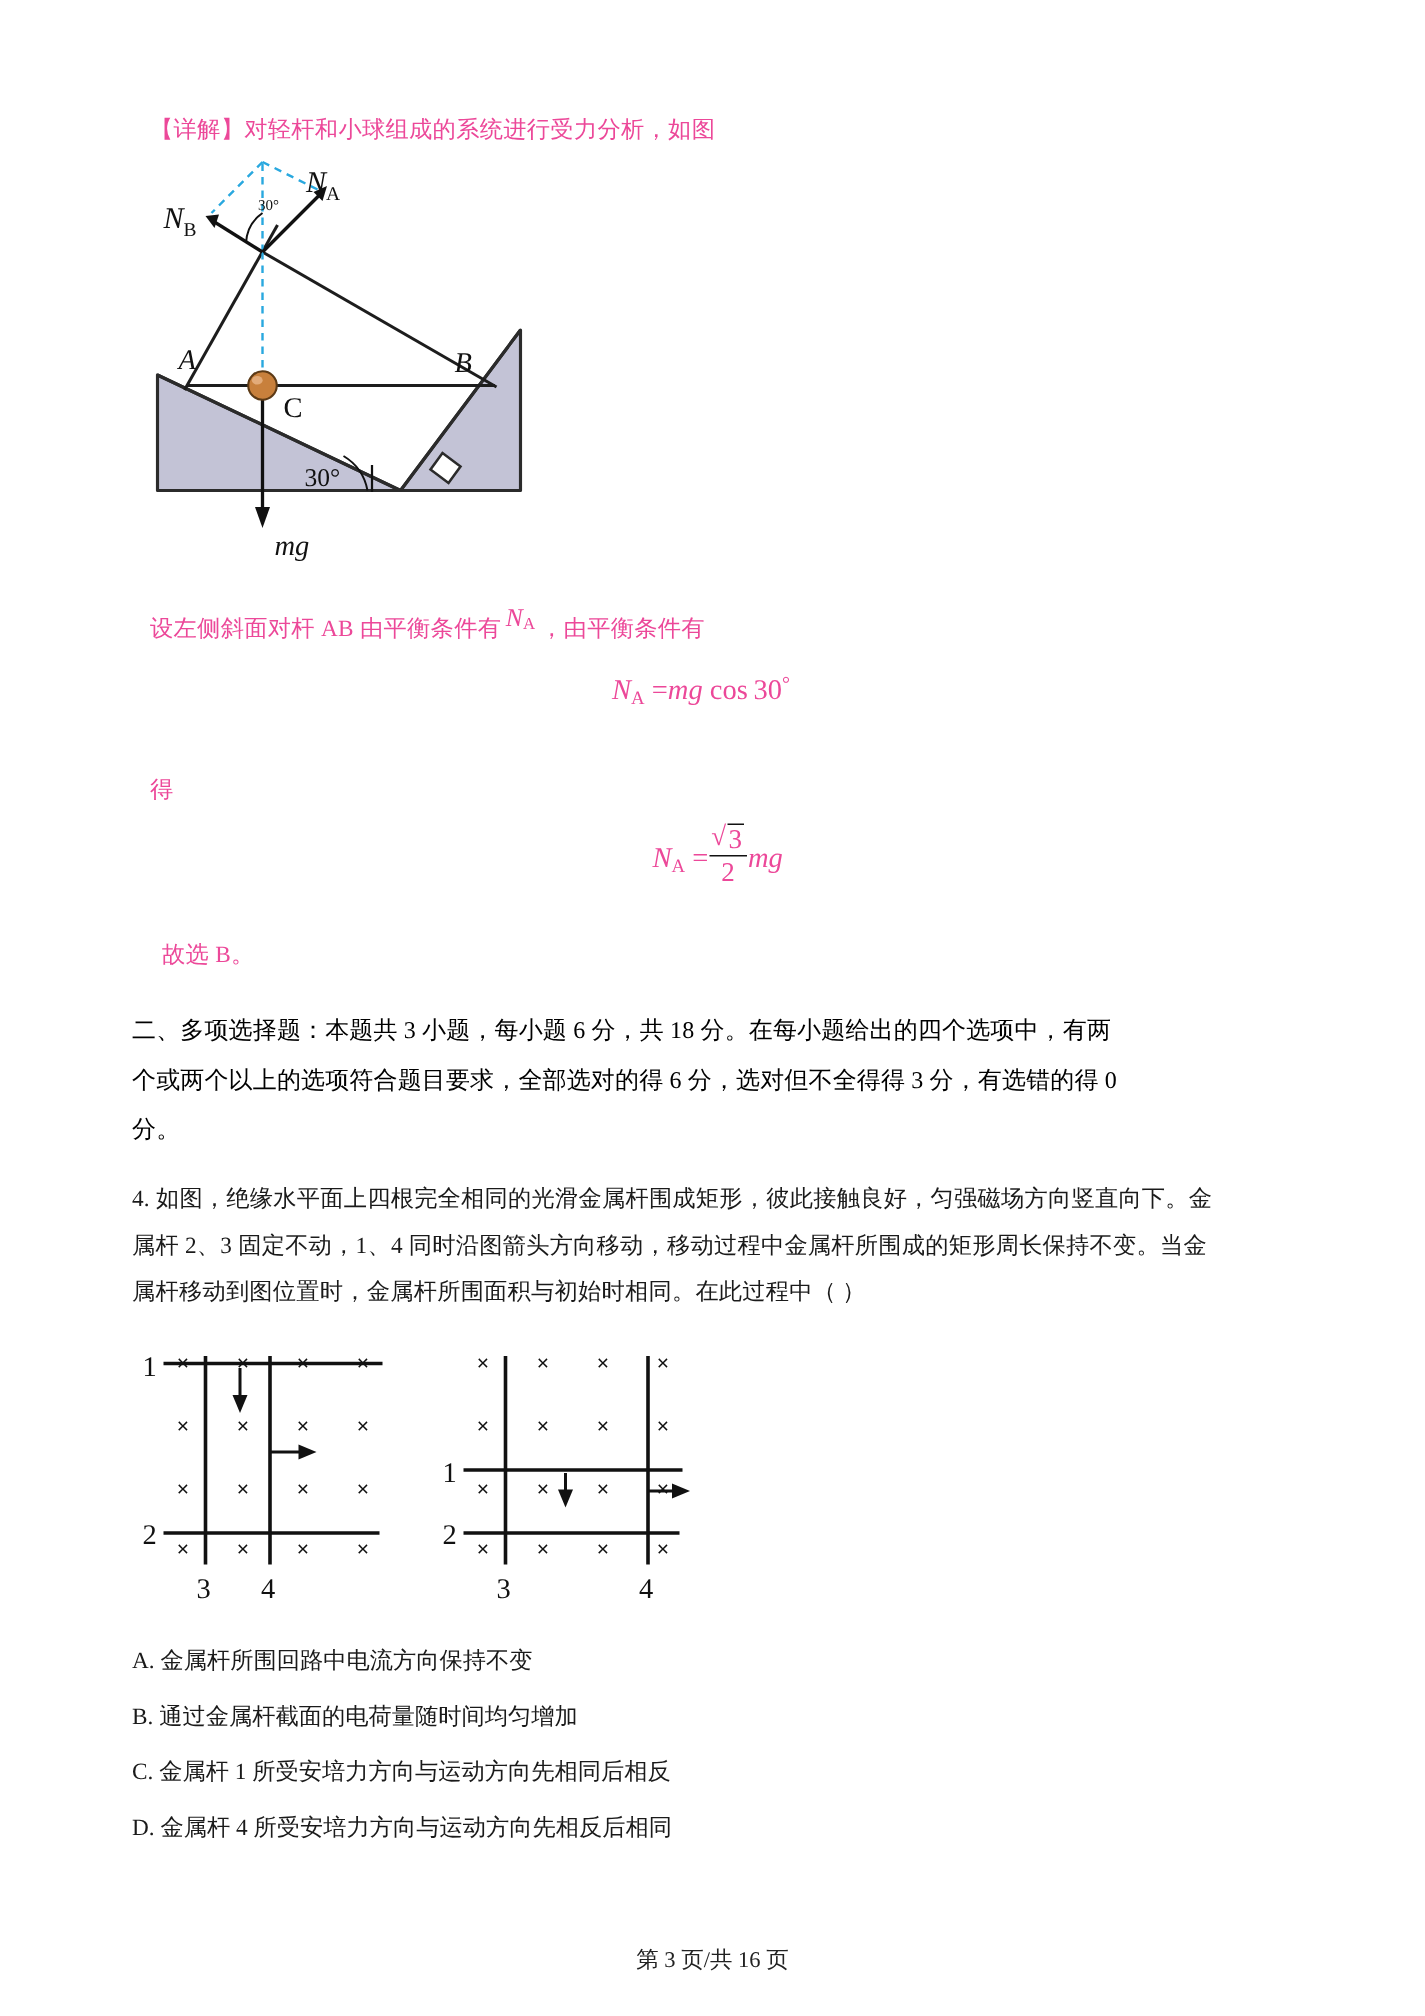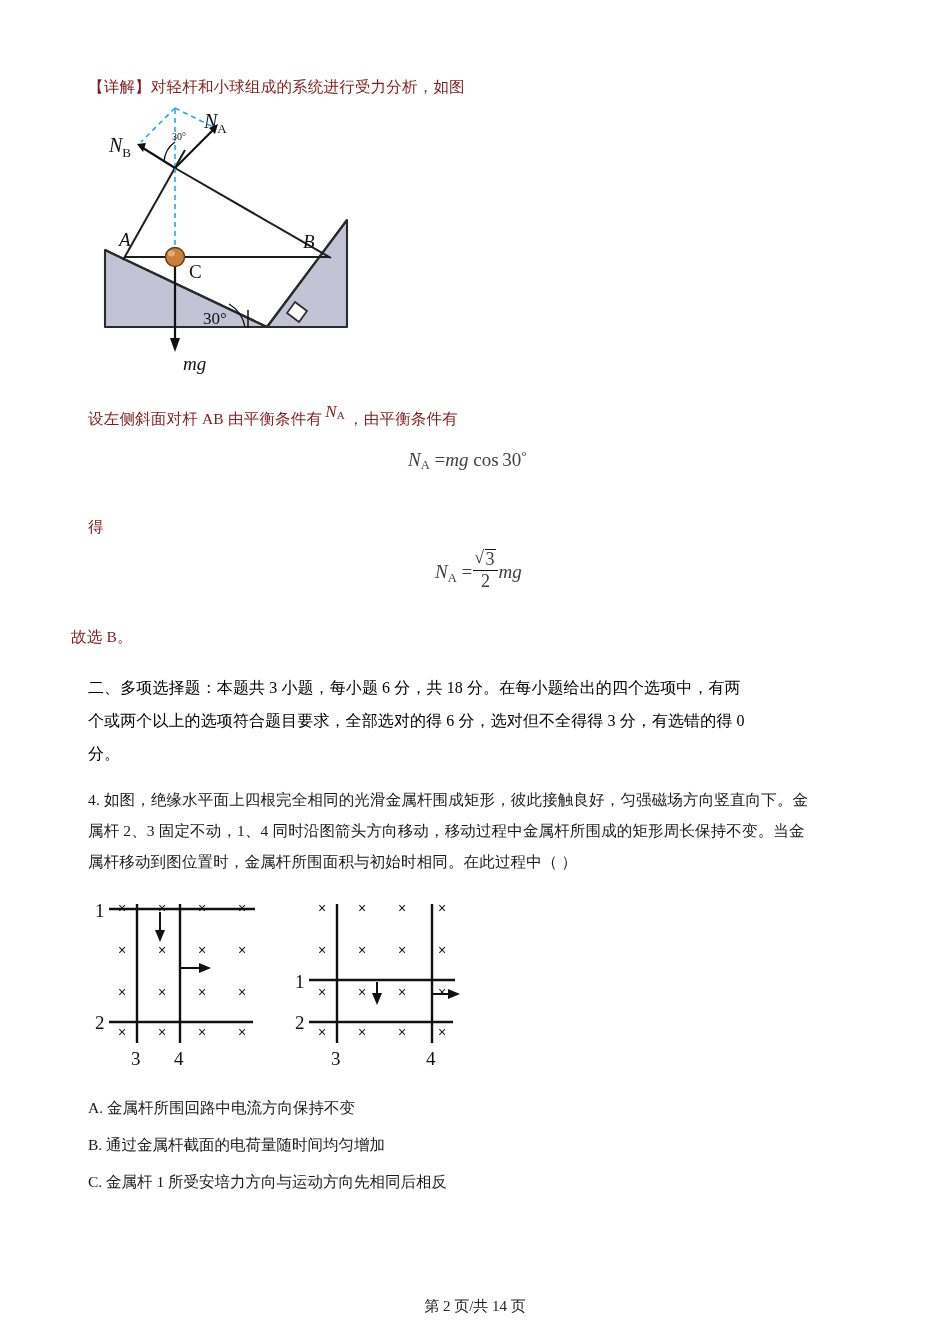--- a/index.html
+++ b/index.html
@@ -18,23 +18,24 @@
     margin: 0 auto;
     background: #fff;
     overflow: hidden;
   }
 
   
   .txt {
     position: absolute;
     font-size: 15.5px;
     line-height: 1.9;
-    color: #7f1d1d;
+    color: #ec4899;
     letter-spacing: 0.2px;
     white-space: nowrap;
+    margin-left: 12px;
   }
   .para {
     position: absolute;
     font-size: 15.5px;
     line-height: 2.0;
     color: #1a1a1a;
     letter-spacing: 0.15px;
   }
   .bold-head {
     position: absolute;
@@ -57,21 +58,21 @@
     text-align: center;
     font-size: 15px;
     color: #222;
   }
 
   
   .math {
     position: absolute;
     font-family: "Liberation Serif", "DejaVu Serif", serif;
     font-size: 19px;
-    color: #404040;
+    color: #ec4899;
     white-space: nowrap;
   }
   .mvar { font-style: italic; }
   .sub {
     font-size: 0.66em;
     vertical-align: -0.28em;
     font-style: normal;
   }
   .supdeg { font-size: 0.7em; vertical-align: 0.45em; }
   .frac {
@@ -191,21 +192,21 @@
   <div class="math" style="left:408px; top:448px;">
     <span class="mvar">N</span><span class="sub">A</span>&nbsp;=<span class="mvar">mg</span>&nbsp;cos 30<span class="supdeg">°</span>
   </div>
 
   <div class="txt" style="left:88px; top:512px;">得</div>
 
   <div class="math" style="left:435px; top:549px;">
     <span class="mvar">N</span><span class="sub">A</span>&nbsp;=<span class="frac"><span class="num"><span class="sqrt"><span>3</span></span></span><span class="den">2</span></span><span class="mvar">mg</span>
   </div>
 
-  <div class="txt" style="left:71px; top:622px;">故选 B。</div>
+  <div class="txt" style="left:96px; top:622px;">故选 B。</div>
 
   <div class="bold-head" style="left:88px; top:672px; width:790px;">
     <div>二、多项选择题：本题共 3 小题，每小题 6 分，共 18 分。在每小题给出的四个选项中，有两</div>
     <div>个或两个以上的选项符合题目要求，全部选对的得 6 分，选对但不全得得 3 分，有选错的得 0</div>
     <div>分。</div>
   </div>
 
   <div class="para" style="left:88px; top:784px; width:795px;">
     <div>4. 如图，绝缘水平面上四根完全相同的光滑金属杆围成矩形，彼此接触良好，匀强磁场方向竖直向下。金</div>
     <div>属杆 2、3 固定不动，1、4 同时沿图箭头方向移动，移动过程中金属杆所围成的矩形周长保持不变。当金</div>
@@ -306,16 +307,17 @@
       <text class="gridlabel" x="0" y="90">1</text>
       <text class="gridlabel" x="0" y="131">2</text>
       <text class="gridlabel" x="36" y="167">3</text>
       <text class="gridlabel" x="131" y="167">4</text>
     </g>
   </svg>
 
   <div class="opt" style="left:88px; top:1133px;">B. 通过金属杆截面的电荷量随时间均匀增加</div>
   <div class="opt" style="left:88px; top:1096px;">A. 金属杆所围回路中电流方向保持不变</div>
   <div class="opt" style="left:88px; top:1170px;">C. 金属杆 1 所受安培力方向与运动方向先相同后相反</div>
-
-  <div class="footer" style="left:0; top:1297px;">第 2 页/共 14 页</div>
+  <div class="opt" style="left:88px; top:1207px;">D. 金属杆 4 所受安培力方向与运动方向先相反后相同</div>
+
+  <div class="footer" style="left:0; top:1297px;">第 3 页/共 16 页</div>
 
 </div>
 
 </body></html>

